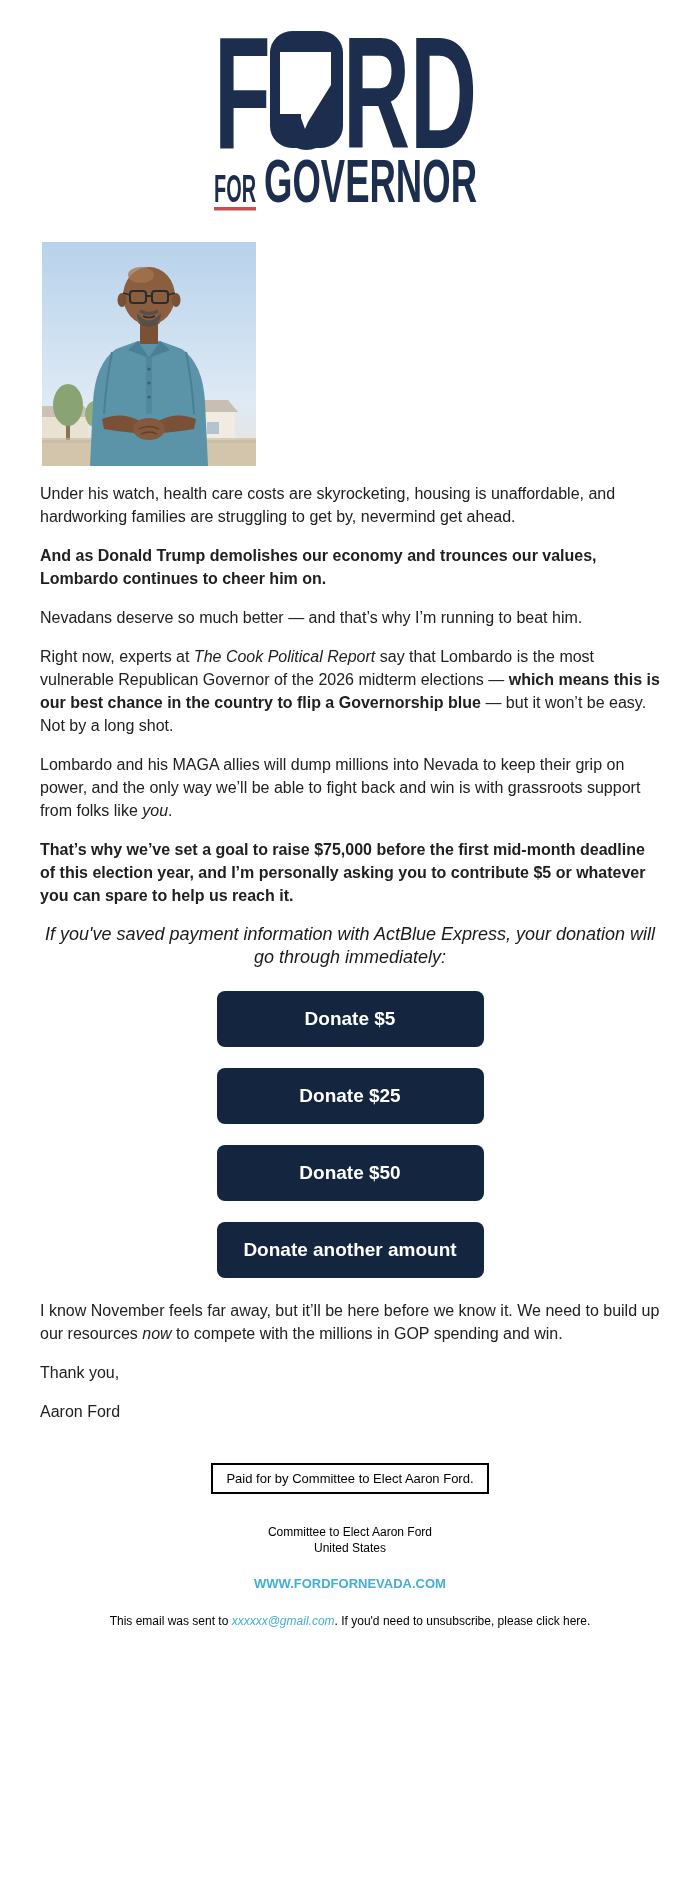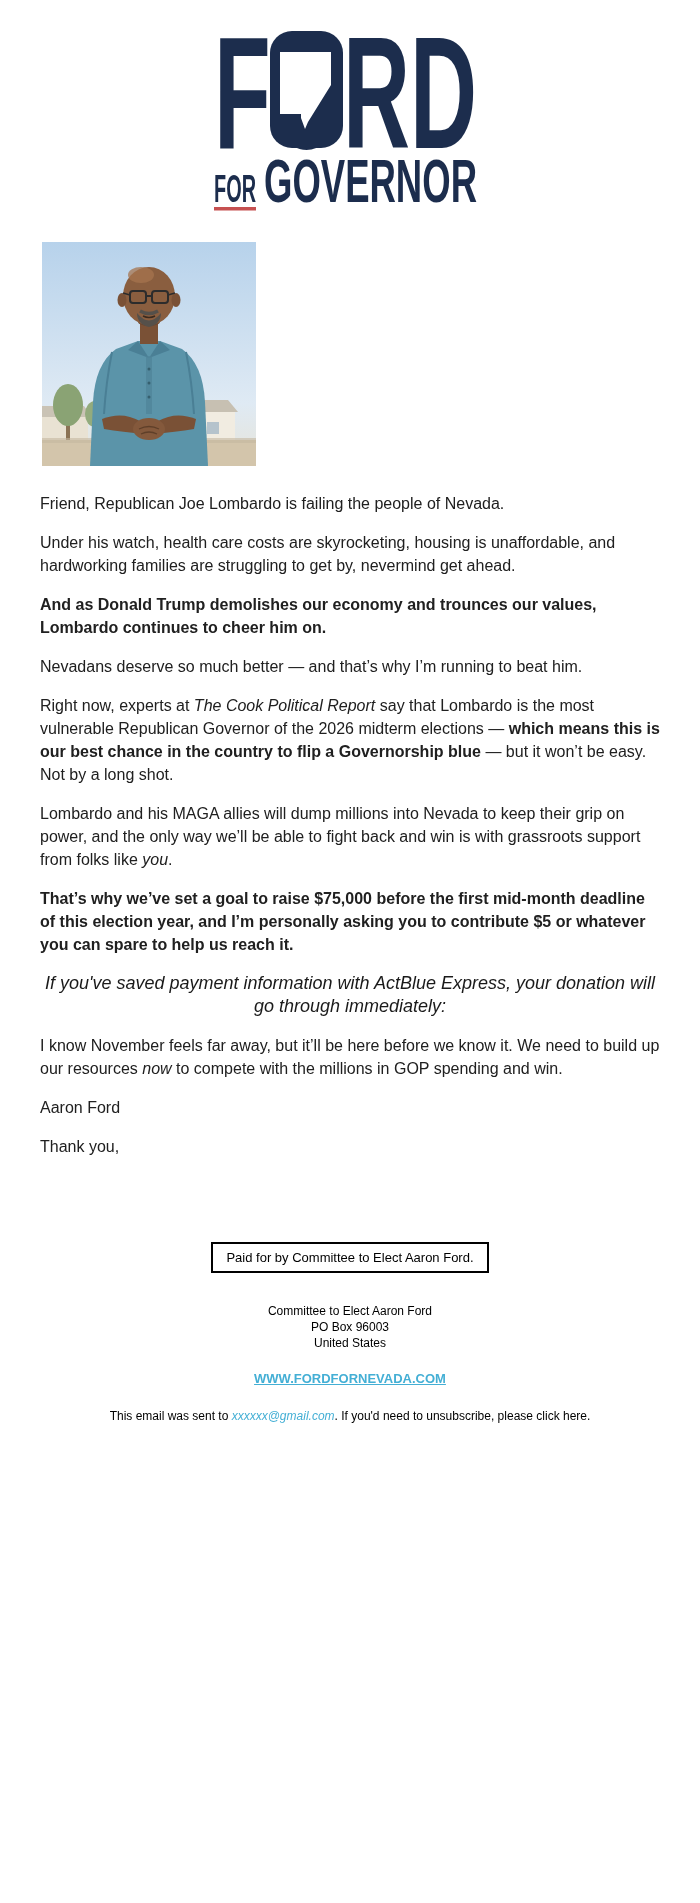--- a/index.html
+++ b/index.html
@@ -23,25 +23,25 @@
   .ask-link{color:#0000EE;font-weight:bold;text-decoration:underline;cursor:pointer;}
   .actblue-note{margin:20px 0 0;text-align:center;font-style:italic;font-size:18px;line-height:23px;color:#1a1a1a;}
 
   
   .donate-stack{margin-top:22px;}
   .btn{display:block;width:267px;height:56px;margin:21px auto;background:#14263F;
        color:#ffffff;font-weight:bold;font-size:19px;line-height:56px;text-align:center;
        border-radius:8px;text-decoration:none;cursor:pointer;}
 
   
-  .paid-wrap{text-align:center;margin-top:84px;}
+  .paid-wrap{text-align:center;margin-top:40px;}
   .paid-box{display:inline-block;border:2px solid #000;padding:6px 13px;font-size:13px;color:#000;}
   .address{margin-top:30px;text-align:center;font-size:12px;line-height:16px;color:#000;}
   .website-wrap{margin-top:18px;text-align:center;}
-  .website-link{color:#44AFD5;font-weight:bold;font-size:13px;text-decoration:underline;cursor:pointer;}
+  .website-link{color:#44AFD5;font-weight:bold;font-size:13px;cursor:pointer;}
   .sent-line{margin-top:22px;text-align:center;font-size:12px;color:#000;}
   .sent-email{color:#44AFD5;cursor:pointer;font-style:italic;}
   .click-here{cursor:pointer;}
 </style>
 </head>
 <body>
 
 <div class="email">
 
   <div class="logo-wrap">
@@ -106,52 +106,56 @@
       <line x1="104" y1="54" x2="110" y2="54" stroke="#2c2c2c" stroke-width="2"></line>
       <line x1="88" y1="53" x2="81" y2="51" stroke="#2c2c2c" stroke-width="1.5"></line>
       <line x1="126" y1="53" x2="133" y2="51" stroke="#2c2c2c" stroke-width="1.5"></line>
       <path d="M95 71 Q107 86 119 71 Q119 82 107 85 Q95 82 95 71 Z" fill="#55504a"></path>
       <path d="M98 69 Q107 74 116 69" stroke="#55504a" stroke-width="3.5" fill="none"></path>
       <path d="M101 74 Q107 77 113 74" stroke="#3a2a1e" stroke-width="1.4" fill="none"></path>
     </svg>
   </div>
 
   <div class="content">
-    <p class="first"><span>Friend, Republican Joe Lombardo is failing the people of Nevada.</span></p>
 
     <p><span>Under his watch, health care costs are skyrocketing, housing is unaffordable, and hardworking families are struggling to get by, nevermind get ahead.</span></p>
 
     <p><strong>And as Donald Trump demolishes our economy and trounces our values, Lombardo continues to cheer him on.</strong></p>
 
     <p><span>Nevadans deserve so much better — and that’s why I’m running to beat him.</span></p>
 
     <p><span>Right now, experts at </span><em>The Cook Political Report</em><span> say that Lombardo is the most vulnerable Republican Governor of the 2026 midterm elections — </span><strong>which means this is our best chance in the country to flip a Governorship blue</strong><span> — but it won’t be easy. Not by a long shot.</span></p>
 
     <p><span>Lombardo and his MAGA allies will dump millions into Nevada to keep their grip on power, and the only way we’ll be able to fight back and win is with grassroots support from folks like </span><em>you</em><span>.</span></p>
 
     <p><strong>That’s why we’ve set a goal to raise $75,000 before the first mid-month deadline of this election year, and I’m personally asking you to contribute $5 or whatever you can spare to help us reach it.</strong></p>
 
 
     <p class="actblue-note"><span>If you've saved payment information with ActBlue Express, your donation will go through immediately:</span></p>
 
+    <div class="donate-stack">
+      <a class="btn">Donate $5</a>
+      <a class="btn">Donate $25</a>
+      <a class="btn">Donate $50</a>
+      <a class="btn">Donate another amount</a>
+    </div>
 
     <p class="gap-top"><span>I know November feels far away, but it’ll be here before we know it. We need to build up our resources </span><em>now</em><span> to compete with the millions in GOP spending and win.</span></p>
 
+    <p><span>Thank you,</span></p>
+
     <p><span>Aaron Ford</span></p>
-
-    <p><span>Thank you,</span></p>
   </div>
 
   <div class="paid-wrap">
     <span class="paid-box">Paid for by Committee to Elect Aaron Ford.</span>
   </div>
 
   <div class="address">
     <div>Committee to Elect Aaron Ford</div>
-    <div>PO Box 96003</div>
     <div>United States</div>
   </div>
 
   <div class="website-wrap">
     <a class="website-link">WWW.FORDFORNEVADA.COM</a>
   </div>
 
   <div class="sent-line">
     <span>This email was sent to </span><span class="sent-email">xxxxxx@gmail.com</span><span>. If you'd need to unsubscribe, please </span><span class="click-here">click here</span><span>.</span>
   </div>

